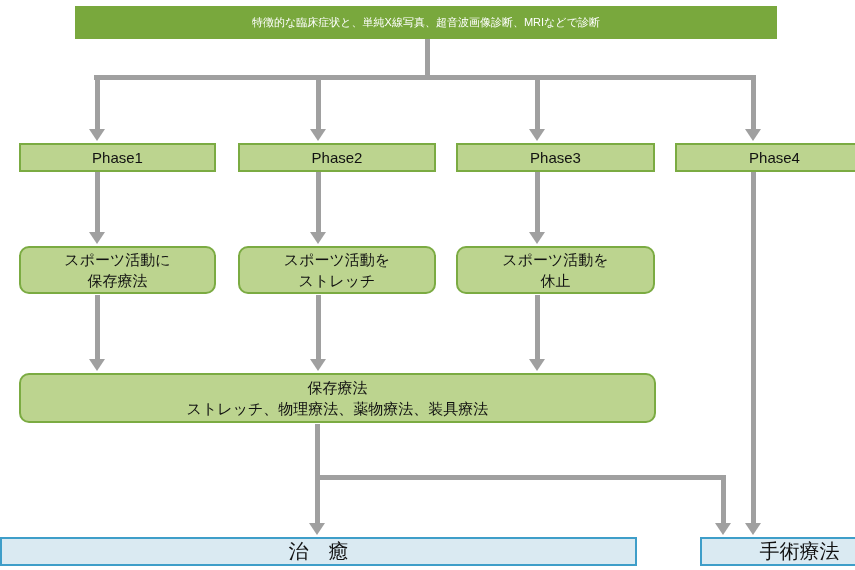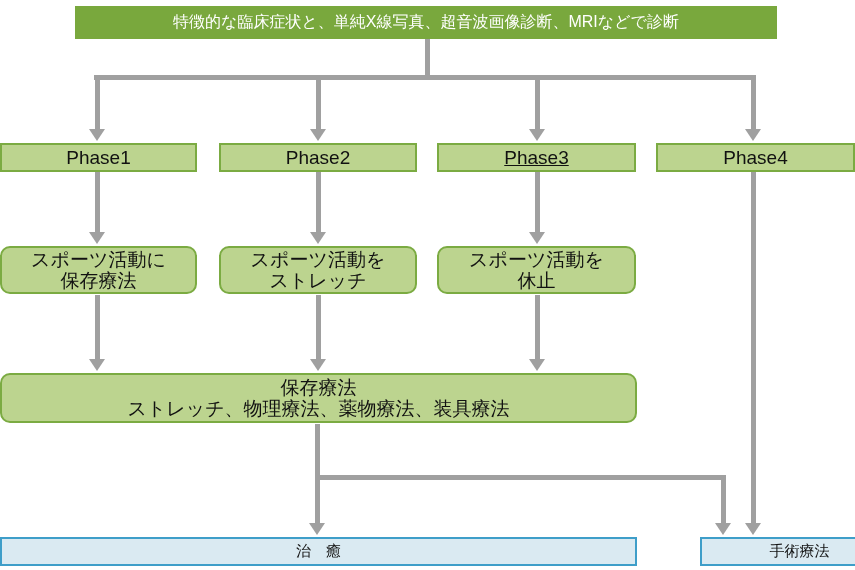--- a/index.html
+++ b/index.html
@@ -13,23 +13,23 @@
   }
   html,body{margin:0;padding:0;background:#ffffff;}
   body{font-family:"Liberation Sans","DejaVu Sans",sans-serif;}
   #canvas{position:relative;width:855px;height:570px;background:#ffffff;overflow:hidden;}
 
   .box{
     position:absolute;box-sizing:border-box;
     display:flex;flex-direction:column;justify-content:center;align-items:center;
     text-align:center;color:var(--text-dark);
   }
-  .header-box{background:var(--header-bg);color:#ffffff;font-size:16px;}
-  .green-box{background:var(--light-green);border:2px solid var(--box-border);font-size:19px;}
-  .blue-box{background:var(--light-blue);border:2px solid var(--blue-border);font-size:15px;}
+  .header-box{background:var(--header-bg);color:#ffffff;font-size:11px;}
+  .green-box{background:var(--light-green);border:2px solid var(--box-border);font-size:15px;margin-left:19px;}
+  .blue-box{background:var(--light-blue);border:2px solid var(--blue-border);font-size:20px;}
   .two-line{line-height:21px;border-radius:10px;}
 
   .vline,.hline{position:absolute;background:var(--arrow-gray);}
   .vline{width:5px;}
   .hline{height:5px;}
   .ahead{
     position:absolute;width:0;height:0;
     border-left:8px solid transparent;border-right:8px solid transparent;
     border-top:12px solid var(--arrow-gray);
   }
@@ -58,21 +58,21 @@
 
   <div class="vline" style="left:751px;top:78px;height:53px;"></div>
   <div class="ahead" style="left:745px;top:129px;"></div>
 
   <div class="box green-box" style="left:0px;top:143px;width:197px;height:29px;">
     <span>Phase1</span>
   </div>
   <div class="box green-box" style="left:219px;top:143px;width:198px;height:29px;">
     <span>Phase2</span>
   </div>
-  <div class="box green-box" style="left:437px;top:143px;width:199px;height:29px;text-decoration:underline;">
+  <div class="box green-box" style="left:437px;top:143px;width:199px;height:29px;">
     <span>Phase3</span>
   </div>
   <div class="box green-box" style="left:656px;top:143px;width:199px;height:29px;">
     <span>Phase4</span>
   </div>
 
   <div class="vline" style="left:95px;top:172px;height:62px;"></div>
   <div class="ahead" style="left:89px;top:232px;"></div>
 
   <div class="vline" style="left:316px;top:172px;height:62px;"></div>

